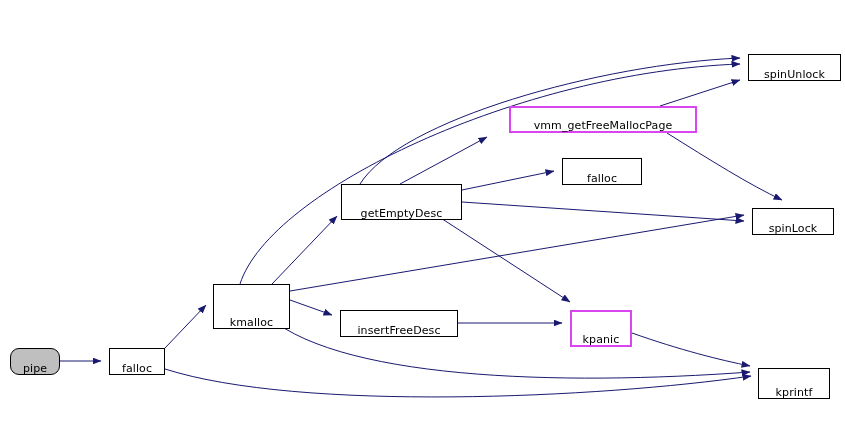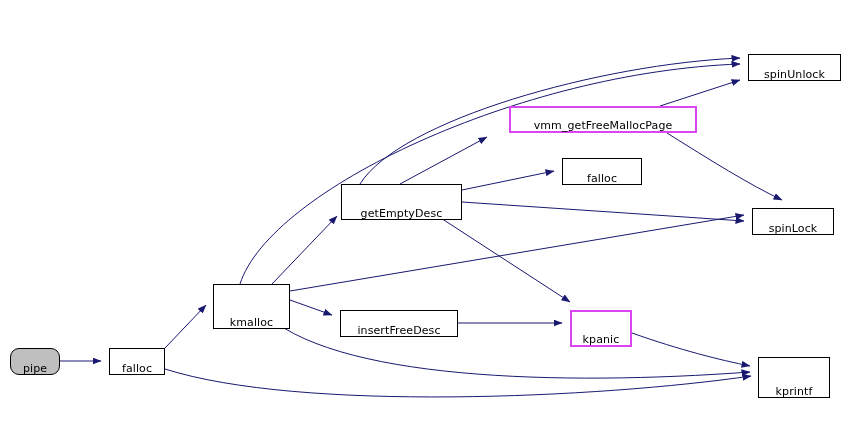--- a/index.html
+++ b/index.html
@@ -104,17 +104,17 @@
       </div>
       <div class="node highlight" style="left: 570px; top: 310px; width: 62px; height: 37px;">
         <span class="node-label">kpanic</span>
       </div>
       <div class="node" style="left: 748px; top: 54px; width: 93px; height: 27px;">
         <span class="node-label">spinUnlock</span>
       </div>
       <div class="node" style="left: 752px; top: 208px; width: 82px; height: 27px;">
         <span class="node-label">spinLock</span>
       </div>
-      <div class="node" style="left: 758px; top: 357px; width: 72px; height: 41px;">
+      <div class="node" style="left: 758px; top: 368px; width: 72px; height: 31px;">
         <span class="node-label">kprintf</span>
       </div>
     </div>
 </div>
 
 </body></html>

